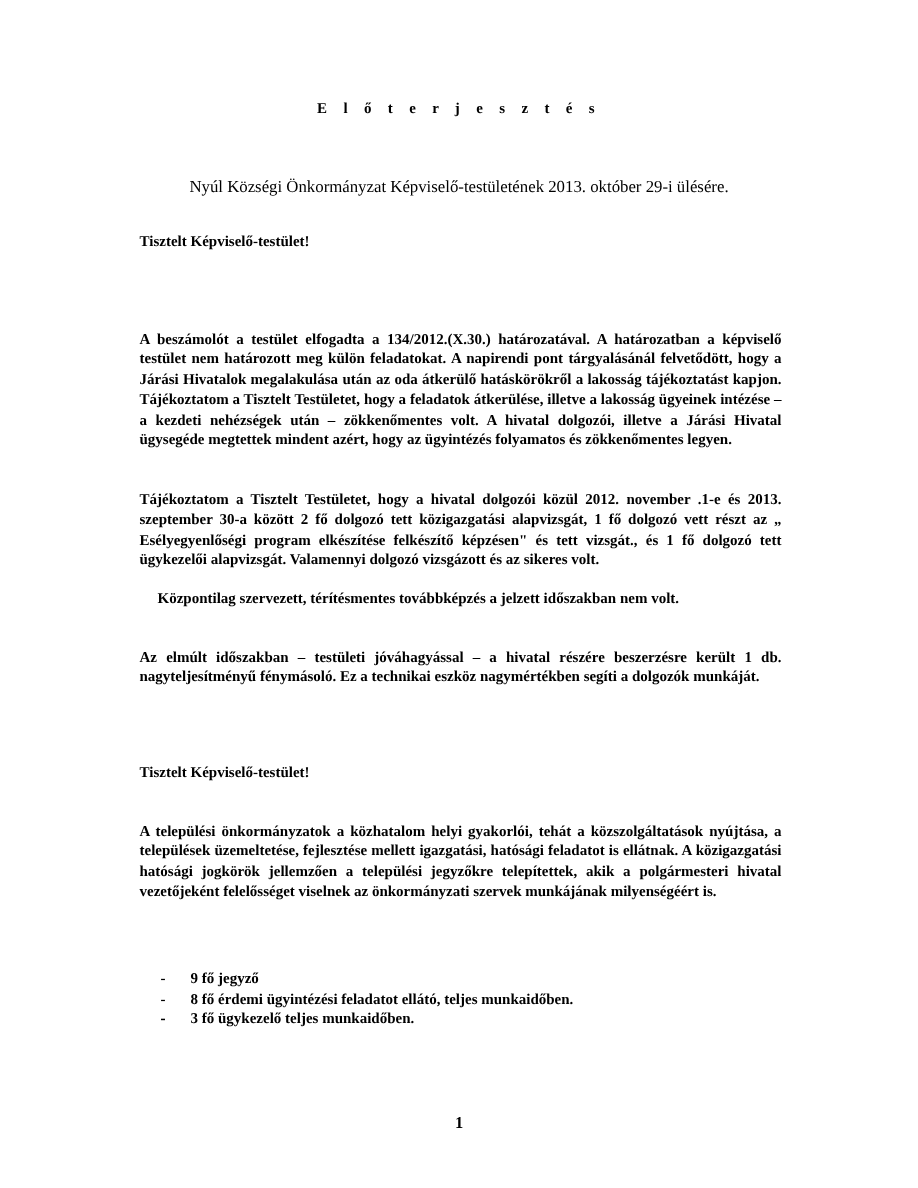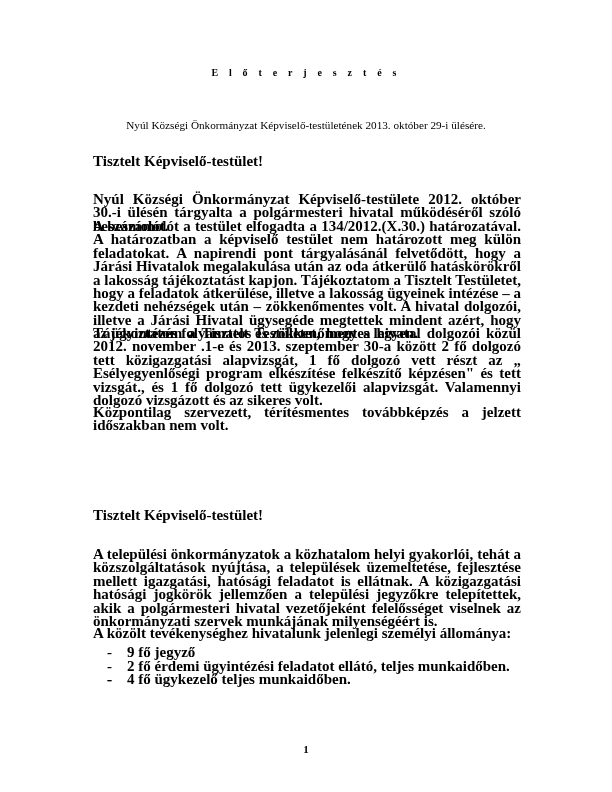--- a/index.html
+++ b/index.html
@@ -1,19 +1,19 @@
 <!DOCTYPE html>
 <html><head>
 <meta charset="utf-8">
 <style>
   html, body { margin: 0; padding: 0; background: #ffffff; }
   body { width: 612px; height: 792px; position: relative; overflow: hidden;
          font-family: "Liberation Serif", "DejaVu Serif", serif; color: #000; }
   .page { position: absolute; left: 0; top: 0; width: 612px; height: 620px; background: #fff; }
-  .txt { font-size: 15px; line-height: 13.4px; font-weight: bold; }
+  .txt { font-size: 10px; line-height: 13.4px; font-weight: bold; }
   .abs { position: absolute; }
   .title { left: 0; width: 612px; text-align: center; top: 67px; font-size: 10px;
            font-weight: bold; letter-spacing: 4.2px; }
   .subtitle { left: 0; width: 612px; text-align: center; top: 119px; font-weight: normal; font-size: 11.2px; }
   .heading { left: 93px; font-weight: bold; }
   .para { left: 93px; width: 428px; text-align: justify; }
   .list { left: 93px; width: 428px; margin: 0; padding: 0; list-style: none; }
   .list li { position: relative; padding-left: 34px; text-align: justify; line-height: 13.6px; }
   .list li .dash { position: absolute; left: 14px; top: 0; }
   .pagenum { left: 0; width: 612px; text-align: center; top: 743px; font-size: 11px; font-weight: bold; }
@@ -23,31 +23,30 @@
 <body>
 
 <div class="page">
 
   <div class="abs title">E l ő t e r j e s z t é s</div>
 
   <div class="abs txt subtitle">Nyúl Községi Önkormányzat Képviselő-testületének 2013. október 29-i ülésére.</div>
 
   <div class="abs txt heading" style="top:155px;">Tisztelt Képviselő-testület!</div>
 
-  <p class="abs txt para" style="top:193px;">Nyúl Községi Önkormányzat Képviselő-testülete 2012. október 30.-i ülésén tárgyalta a polgármesteri hivatal működéséről szóló beszámolót.</p>
   <p class="abs txt para" style="top:220px;">A beszámolót a testület elfogadta a 134/2012.(X.30.) határozatával. A határozatban a képviselő testület nem határozott meg külön feladatokat. A napirendi pont tárgyalásánál felvetődött, hogy a Járási Hivatalok megalakulása után az oda átkerülő hatáskörökről a lakosság tájékoztatást kapjon. Tájékoztatom a Tisztelt Testületet, hogy a feladatok átkerülése, illetve a lakosság ügyeinek intézése – a kezdeti nehézségek után – zökkenőmentes volt. A hivatal dolgozói, illetve a Járási Hivatal ügysegéde megtettek mindent azért, hogy az ügyintézés folyamatos és zökkenőmentes legyen.</p>
   <p class="abs txt para" style="top:327px;">Tájékoztatom a Tisztelt Testületet, hogy a hivatal dolgozói közül 2012. november .1-e és 2013. szeptember 30-a között 2 fő dolgozó tett közigazgatási alapvizsgát, 1 fő dolgozó vett részt az „ Esélyegyenlőségi program elkészítése felkészítő képzésen" és tett vizsgát., és 1 fő dolgozó tett ügykezelői alapvizsgát. Valamennyi dolgozó vizsgázott és az sikeres volt.</p>
-  <p class="abs txt para" style="top:406px;">Központilag szervezett, térítésmentes továbbképzés a jelzett időszakban nem volt.</p>
+  <p class="abs txt para" style="top:393px;margin-left:12px;">Központilag szervezett, térítésmentes továbbképzés a jelzett időszakban nem volt.</p>
+  <p class="abs txt para" style="top:432px;">Az elmúlt időszakban – testületi jóváhagyással – a hivatal részére beszerzésre került 1 db. nagyteljesítményű fénymásoló. Ez a technikai eszköz nagymértékben segíti a dolgozók munkáját.</p>
 
   <div class="abs txt heading" style="top:509px;">Tisztelt Képviselő-testület!</div>
 
   <p class="abs txt para" style="top:548px;">A települési önkormányzatok a közhatalom helyi gyakorlói, tehát a közszolgáltatások nyújtása, a települések üzemeltetése, fejlesztése mellett igazgatási, hatósági feladatot is ellátnak. A közigazgatási hatósági jogkörök jellemzően a települési jegyzőkre telepítettek, akik a polgármesteri hivatal vezetőjeként felelősséget viselnek az önkormányzati szervek munkájának milyenségéért is.</p>
-  <p class="abs txt para" style="top:627px;">A közölt tevékenységhez hivatalunk jelenlegi személyi állománya:</p>
 
   <ul class="abs txt list" style="top:646px;">
     <li><span class="dash">-</span><span>9 fő jegyző</span></li>
-    <li><span class="dash">-</span><span>2 fő érdemi ügyintézési feladatot ellátó, teljes munkaidőben.</span></li>
+    <li><span class="dash">-</span><span>8 fő érdemi ügyintézési feladatot ellátó, teljes munkaidőben.</span></li>
     <li><span class="dash">-</span></li>
-    <li><span class="dash">-</span><span>4 fő ügykezelő teljes munkaidőben.</span></li>
+    <li><span class="dash">-</span><span>3 fő ügykezelő teljes munkaidőben.</span></li>
   </ul>
 
   <div class="abs pagenum">1</div>
 </div>
 
 </body></html>

